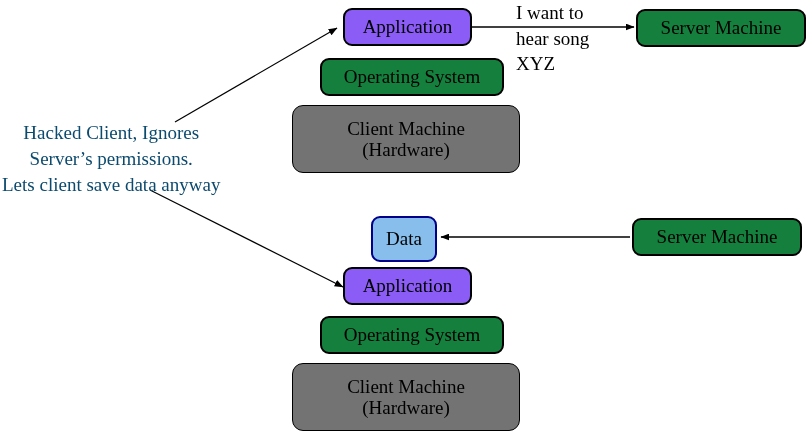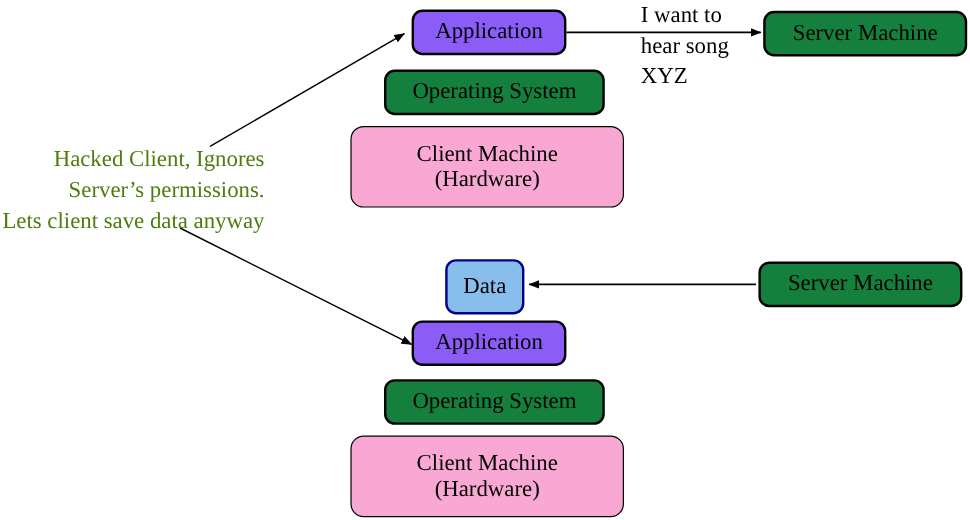--- a/index.html
+++ b/index.html
@@ -41,44 +41,44 @@
     border-radius: 9px;
     font-size: 19px;
   }
   .node.os {
     background: #15803d;
     border: 2px solid #000000;
     border-radius: 9px;
     font-size: 19px;
   }
   .node.hw {
-    background: #f9a8d4;
+    background: #737373;
     border: 1.6px solid #000000;
     border-radius: 11px;
     font-size: 19px;
   }
   .node.data {
     background: #87beeb;
     border: 2px solid #00008b;
     border-radius: 9px;
     font-size: 19px;
   }
   .node.server {
     background: #15803d;
     border: 2px solid #000000;
     border-radius: 9px;
     font-size: 19px;
   }
   .caption {
     position: absolute;
-    color: #4d7c0f;
+    color: #0c4a6e;
     font-size: 19px;
     line-height: 1.38;
     white-space: pre;
-    text-align: right;
+    text-align: center;
   }
   .edge-label {
     position: absolute;
     color: #000000;
     font-size: 19px;
     line-height: 1.35;
     white-space: pre;
     text-align: left;
   }
   .hw-line2 { display: block; }
@@ -118,21 +118,21 @@
 
   <div class="node hw" style="left:292px; top:105px; width:228px; height:68px;">
     <span>Client Machine</span>
     <span class="hw-line2">(Hardware)</span>
   </div>
 
   <div class="node server" style="left:636px; top:9px; width:170px; height:38px;">
     <span>Server Machine</span>
   </div>
 
-  <div class="edge-label" style="left:534px; top:0px;font-family:Liberation Serif, serif;"><span>I want to</span>
+  <div class="edge-label" style="left:516px; top:0px;font-family:Liberation Serif, serif;"><span>I want to</span>
 <span>hear song</span>
 <span>XYZ</span></div>
 
   <div class="node data" style="left:371px; top:216px; width:66px; height:46px;">
     <span>Data</span>
   </div>
 
   <div class="node app" style="left:343px; top:267px; width:129px; height:38px;">
     <span>Application</span>
   </div>

